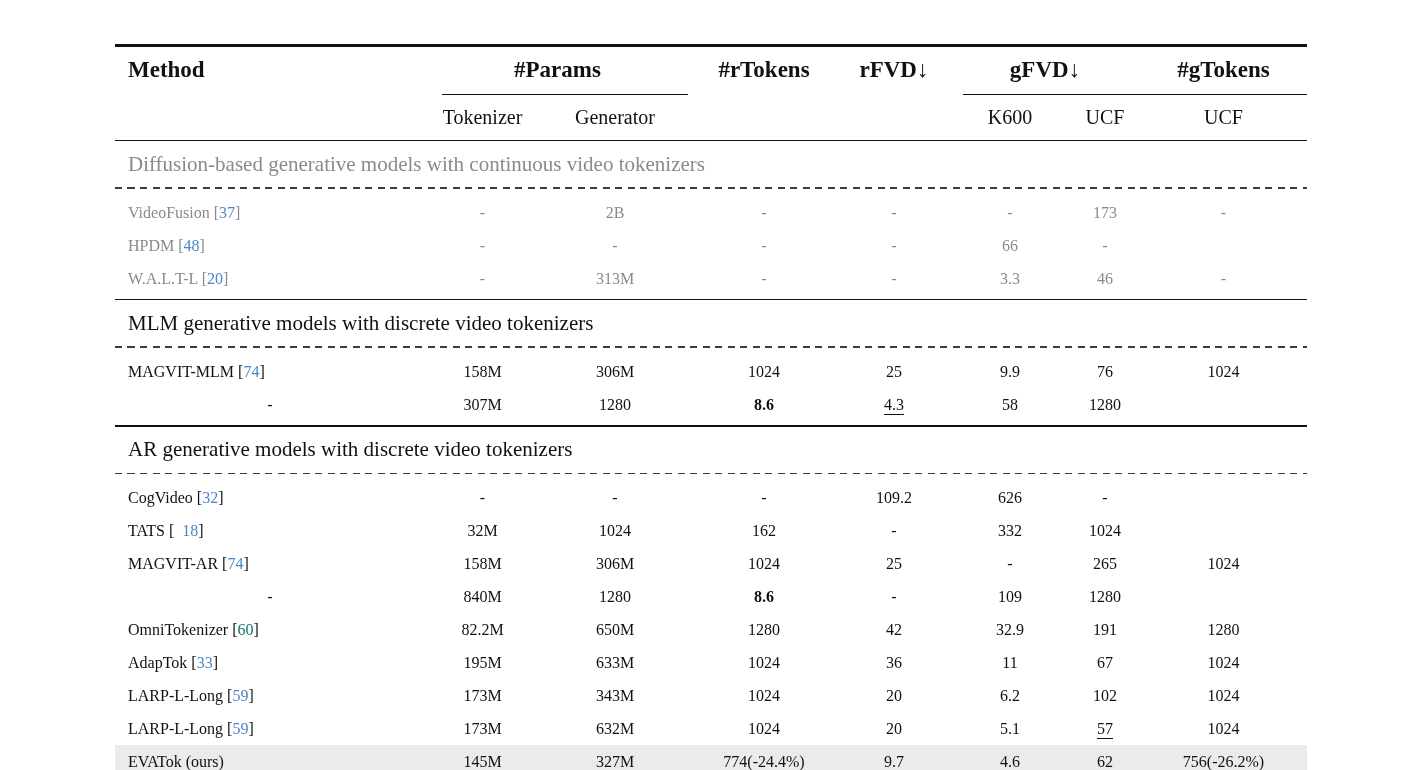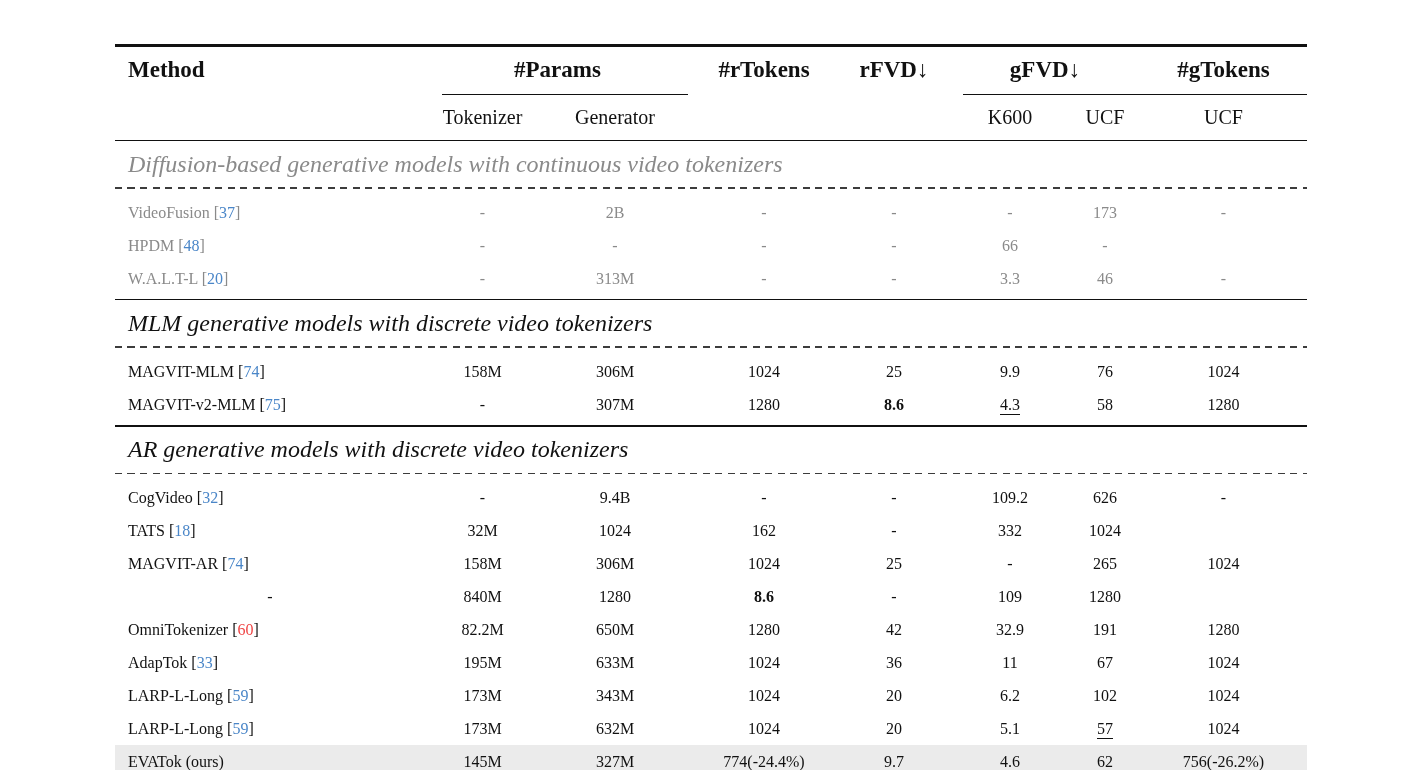--- a/index.html
+++ b/index.html
@@ -57,22 +57,21 @@
   .cmid.params { left: 327px; width: 246px; }
   .cmid.gfvd   { left: 848px; width: 344px; }
   .hrow2 { height: 44px; font-size: 20px; }
   .hrow2 .c { text-align: center; }
   
   .sec-title {
     height: 46px;
     display: flex;
     align-items: center;
     padding-left: 13px;
-    font-style: italic;
-    font-size: 24px;
+    font-size: 21px;
     box-sizing: border-box;
   }
   .rows { padding: 7px 0 4px 0; }
   .row { height: 33px; font-size: 16px; line-height: 33px; }
   .row .cell { text-align: center; white-space: nowrap; }
   .row .cell.method { text-align: left; padding-left: 13px; }
   .row .cell.bold { font-weight: bold; }
   .row .cell.u {
     text-decoration: underline;
     text-decoration-thickness: 1.4px;
@@ -162,49 +161,47 @@
     <div class="cell num">158M</div>
     <div class="cell num">306M</div>
     <div class="cell num">1024</div>
     <div class="cell num">25</div>
     <div class="cell num">9.9</div>
     <div class="cell num">76</div>
     <div class="cell num">1024</div>
   </div>
 
   <div class="grid row">
-    <div class="cell method"><span class="mname">MAGVIT-v2-MLM</span><span class="cite-wrap"> [<span class="cite" style="color: rgb(74, 134, 200);">75</span>]</span></div>
     <div class="cell num">-</div>
     <div class="cell num">307M</div>
     <div class="cell num">1280</div>
     <div class="cell num bold">8.6</div>
     <div class="cell num u">4.3</div>
     <div class="cell num">58</div>
     <div class="cell num">1280</div>
   </div>
 </div>
   </div>
 <div class="rule"></div>
   <div class="section">
     <div class="sec-title">AR generative models with discrete video tokenizers</div>
     <div class="dashed"></div>
     <div class="rows">
   <div class="grid row">
     <div class="cell method"><span class="mname">CogVideo</span><span class="cite-wrap"> [<span class="cite" style="color: rgb(74, 134, 200);">32</span>]</span></div>
     <div class="cell num">-</div>
-    <div class="cell num">9.4B</div>
     <div class="cell num">-</div>
     <div class="cell num">-</div>
     <div class="cell num">109.2</div>
     <div class="cell num">626</div>
     <div class="cell num">-</div>
   </div>
 
   <div class="grid row">
-    <div class="cell method"><span class="mname">TATS</span><span class="cite-wrap"> [<span class="cite" style="color: rgb(74, 134, 200);">18</span>]</span></div>
+    <div class="cell method"><span class="mname">TATS</span><span class="cite-wrap"> [<span class="cite" style="color: rgb(74, 134, 200); margin-left: 8px;">18</span>]</span></div>
     <div class="cell num">32M</div>
     <div class="cell num">1024</div>
     <div class="cell num">162</div>
     <div class="cell num">-</div>
     <div class="cell num">332</div>
     <div class="cell num">1024</div>
   </div>
 
   <div class="grid row">
     <div class="cell method"><span class="mname">MAGVIT-AR</span><span class="cite-wrap"> [<span class="cite" style="color: rgb(74, 134, 200);">74</span>]</span></div>
@@ -221,21 +218,21 @@
     <div class="cell num">-</div>
     <div class="cell num">840M</div>
     <div class="cell num">1280</div>
     <div class="cell num bold">8.6</div>
     <div class="cell num">-</div>
     <div class="cell num">109</div>
     <div class="cell num">1280</div>
   </div>
 
   <div class="grid row">
-    <div class="cell method"><span class="mname">OmniTokenizer</span><span class="cite-wrap"> [<span class="cite" style="color: #ef4444;">60</span>]</span></div>
+    <div class="cell method"><span class="mname">OmniTokenizer</span><span class="cite-wrap"> [<span class="cite" style="color: #0f766e;">60</span>]</span></div>
     <div class="cell num">82.2M</div>
     <div class="cell num">650M</div>
     <div class="cell num">1280</div>
     <div class="cell num">42</div>
     <div class="cell num">32.9</div>
     <div class="cell num">191</div>
     <div class="cell num">1280</div>
   </div>
 
   <div class="grid row">

